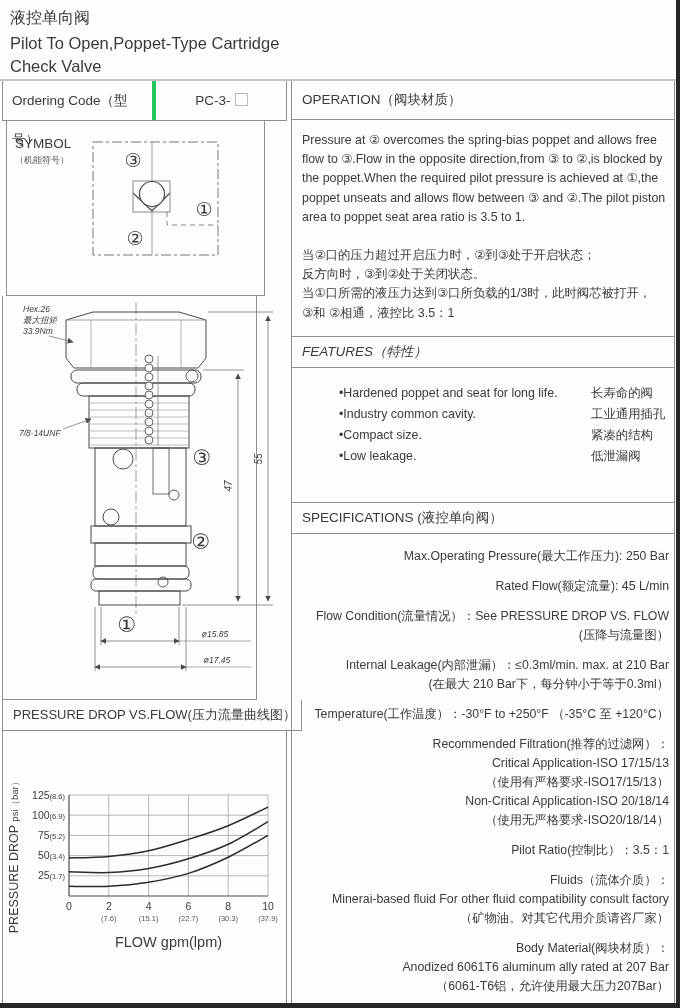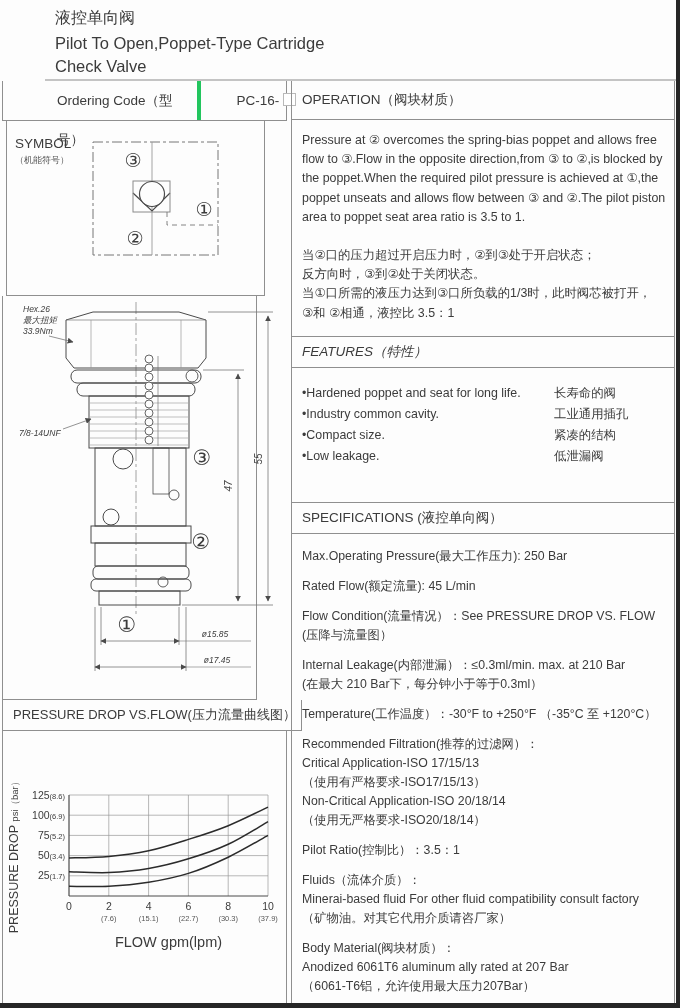--- a/index.html
+++ b/index.html
@@ -1,47 +1,47 @@
 <!DOCTYPE html>
 <html><head>
 <meta charset="utf-8">
 <style>
   html,body{margin:0;padding:0;background:#e8e8e8;}
   .page{position:relative;width:680px;height:1008px;background:#fdfdfd;
         font-family:"Liberation Sans","DejaVu Sans",sans-serif;color:#3b3b3b;overflow:hidden;}
-  .abs{position:absolute;margin-left:45px;}
+  .abs{position:absolute;}
   .box{position:absolute;border:0 solid #8f8f8f;box-sizing:border-box;}
   .bl{border-left-width:1px}.br{border-right-width:1px}.bb{border-bottom-width:1px}
   .title-cn{font-size:16px;}
   .title-en{font-size:16.5px;}
   .body-txt{font-size:12.4px;line-height:19.2px;}
   .pre{white-space:pre-line;}
   .code-box{display:inline-block;width:11px;height:11px;border:1.4px solid #b9b9b9;margin-left:4px;vertical-align:-1px;background:#fff;}
   svg text{font-family:"Liberation Sans","DejaVu Sans",sans-serif;}
-  .feat-row{line-height:21px;font-size:12.4px;}
+  .feat-row{line-height:21px;font-size:12.4px;margin-left:37px;}
   .feat-en{display:inline-block;width:252px;}
-  .spec-block{margin-bottom:11px;font-size:12.3px;line-height:19px;}
+  .spec-block{margin-bottom:11px;font-size:12.3px;line-height:19px;text-align:right;}
   .edge{position:absolute;background:#262626;}
 </style>
 </head>
 <body>
 
 <div class="page">
 
   <div class="abs" style="left:10px;top:8px;">
     <div class="title-cn">液控单向阀</div>
     <div class="title-en" style="margin-top:5px;">Pilot To Open,Poppet-Type Cartridge</div>
     <div class="title-en" style="margin-top:4px;">Check Valve</div>
   </div>
 
   <div class="abs" style="left:0;top:79px;width:680px;height:2px;background:#c4c4c4;"></div>
 
   <div class="box bl br bb" style="left:2px;top:81px;width:285px;height:40px;">
     <div class="abs" style="left:0;top:0;width:153px;height:39px;border-right:4px solid #22c55e;line-height:39px;padding-left:9px;font-size:13.5px;box-sizing:border-box;">Ordering Code（型号）</div>
-    <div class="abs" style="left:153px;top:0;width:131px;height:39px;line-height:39px;text-align:center;font-size:13.5px;"><span>PC-16-</span><span class="code-box"></span></div>
+    <div class="abs" style="left:153px;top:0;width:131px;height:39px;line-height:39px;text-align:center;font-size:13.5px;"><span>PC-3-</span><span class="code-box"></span></div>
   </div>
 
   <div class="box bl br bb" style="left:6px;top:121px;width:259px;height:175px;">
     <svg width="285" height="174" viewBox="0 0 285 174">
       <text x="8" y="27" font-size="13.5" fill="#3c3c3c">SYMBOL</text>
       <text x="8" y="42" font-size="9" fill="#555">（机能符号）</text>
       <rect x="86" y="21" width="125" height="113" fill="none" stroke="#777" stroke-width="1" stroke-dasharray="10 3 3 3"></rect>
       <line x1="145" y1="21" x2="145" y2="134" stroke="#999" stroke-width="0.9"></line>
       <path d="M126 72 L145 90 L163 72" fill="none" stroke="#4a4a4a" stroke-width="1.2"></path>
       <rect x="126" y="60" width="37" height="31" fill="none" stroke="#8a8a8a" stroke-width="1"></rect>

